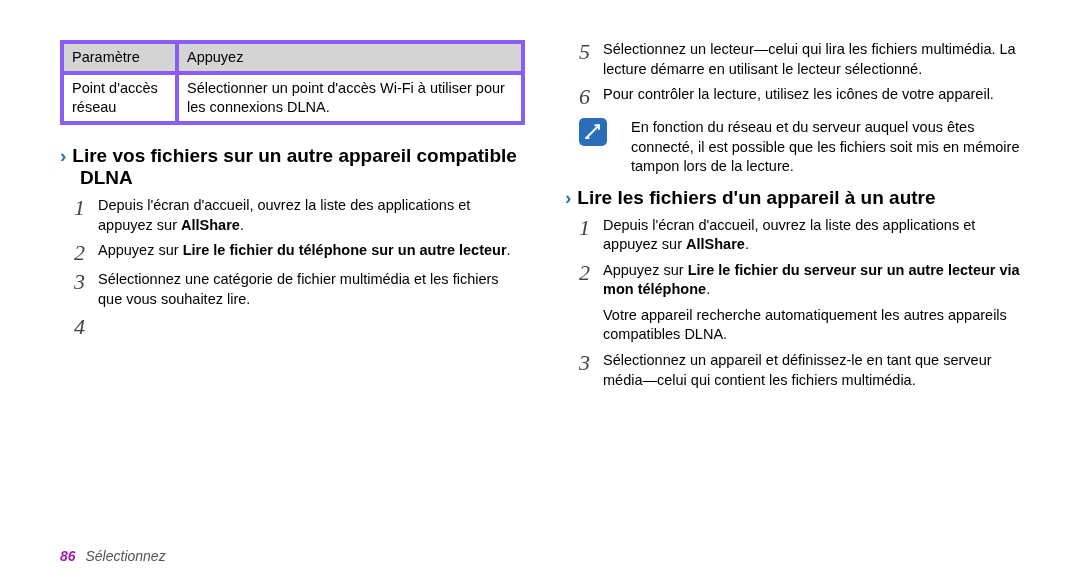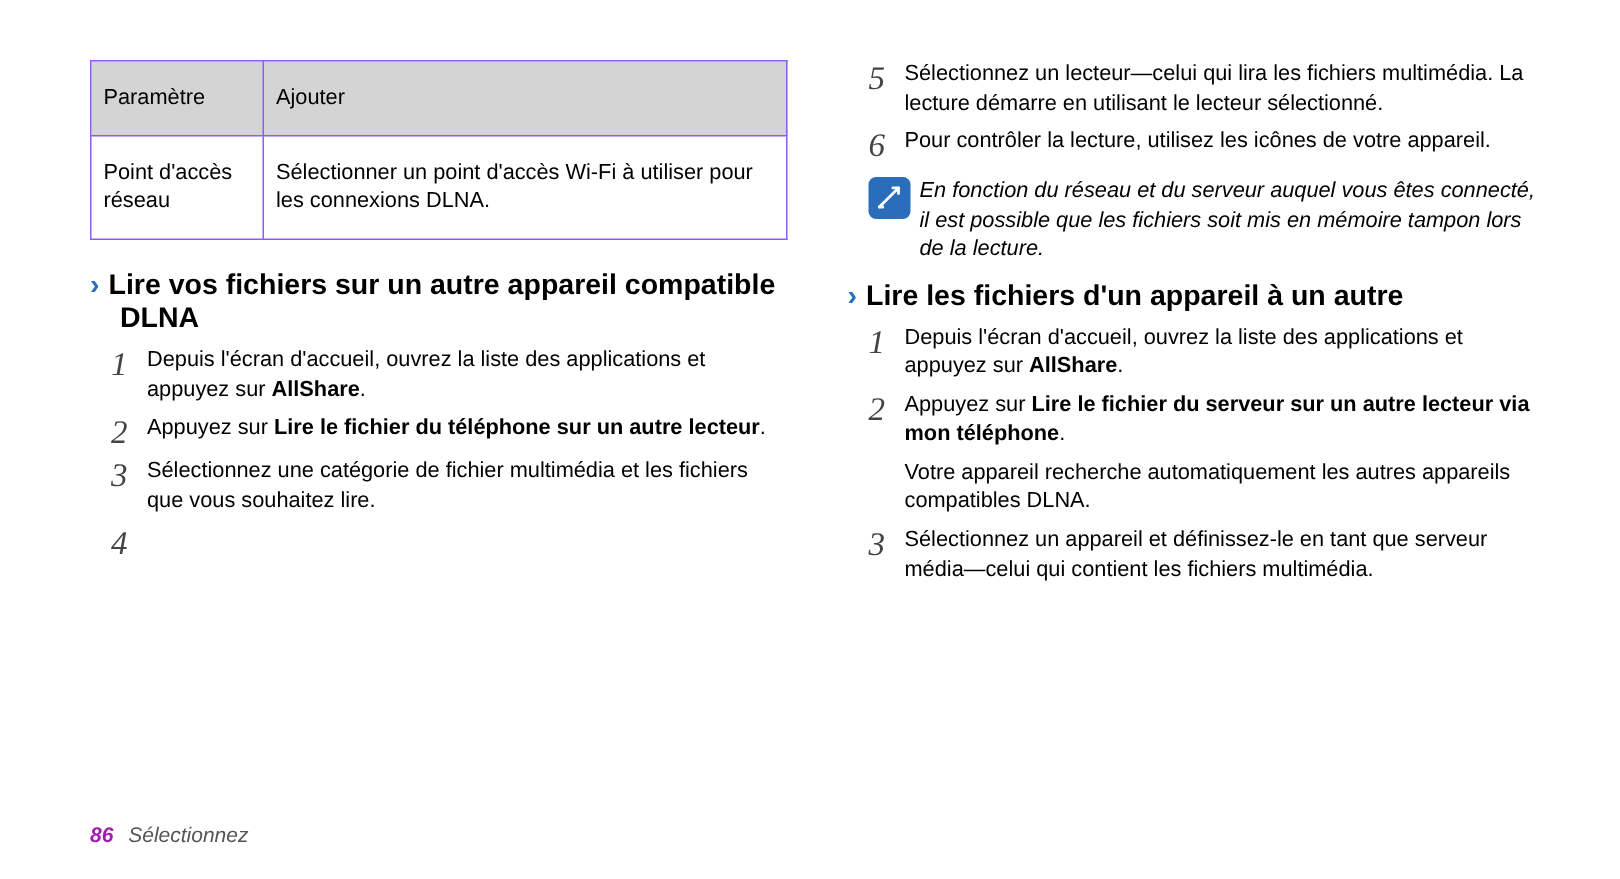--- a/index.html
+++ b/index.html
@@ -22,23 +22,23 @@
     display: flex;
     flex-direction: column;
   }
   table {
     border-collapse: collapse;
     width: 100%;
     font-size: 14.5px;
     margin-bottom: 20px;
   }
   th, td {
-    border: 1px solid #8b5cf6;
+    border: 4px solid #8b5cf6;
     text-align: left;
-    padding: 15px 8px;
+    padding: 4px 8px;
     vertical-align: top;
     line-height: 1.3;
   }
   th {
     background: #d4d4d4;
     font-weight: normal;
   }
   th.c1, td.c1 { width: 115px; }
 
   .section {
@@ -77,27 +77,26 @@
     padding-top: 1px;
   }
   .step-body {
     flex: 1;
   }
   .step-body b { font-weight: bold; text-align: center; }
 
   .note-row {
     display: flex;
     align-items: flex-start;
-    gap: 6px;
+    gap: 24px;
     font-size: 14.5px;
     line-height: 1.35;
     padding-left: 14px;
     margin-top: 4px;
     margin-bottom: 10px;
-    font-style: italic;
   }
   .note-icon {
     width: 28px;
     height: 28px;
     background: #2a6ebb;
     border-radius: 5px;
     color: #fff;
     display: flex;
     align-items: center;
     justify-content: center;
@@ -126,21 +125,21 @@
 <body>
 
 <div class="page">
 
   <div class="col">
 
     <table>
       <thead>
         <tr>
           <th class="c1">Paramètre</th>
-          <th>Ajouter</th>
+          <th>Appuyez</th>
         </tr>
       </thead>
       <tbody>
         <tr>
           <td class="c1">Point d'accès réseau</td>
           <td>Sélectionner un point d'accès Wi-Fi à utiliser pour les connexions DLNA.</td>
         </tr>
       </tbody>
     </table>
 

